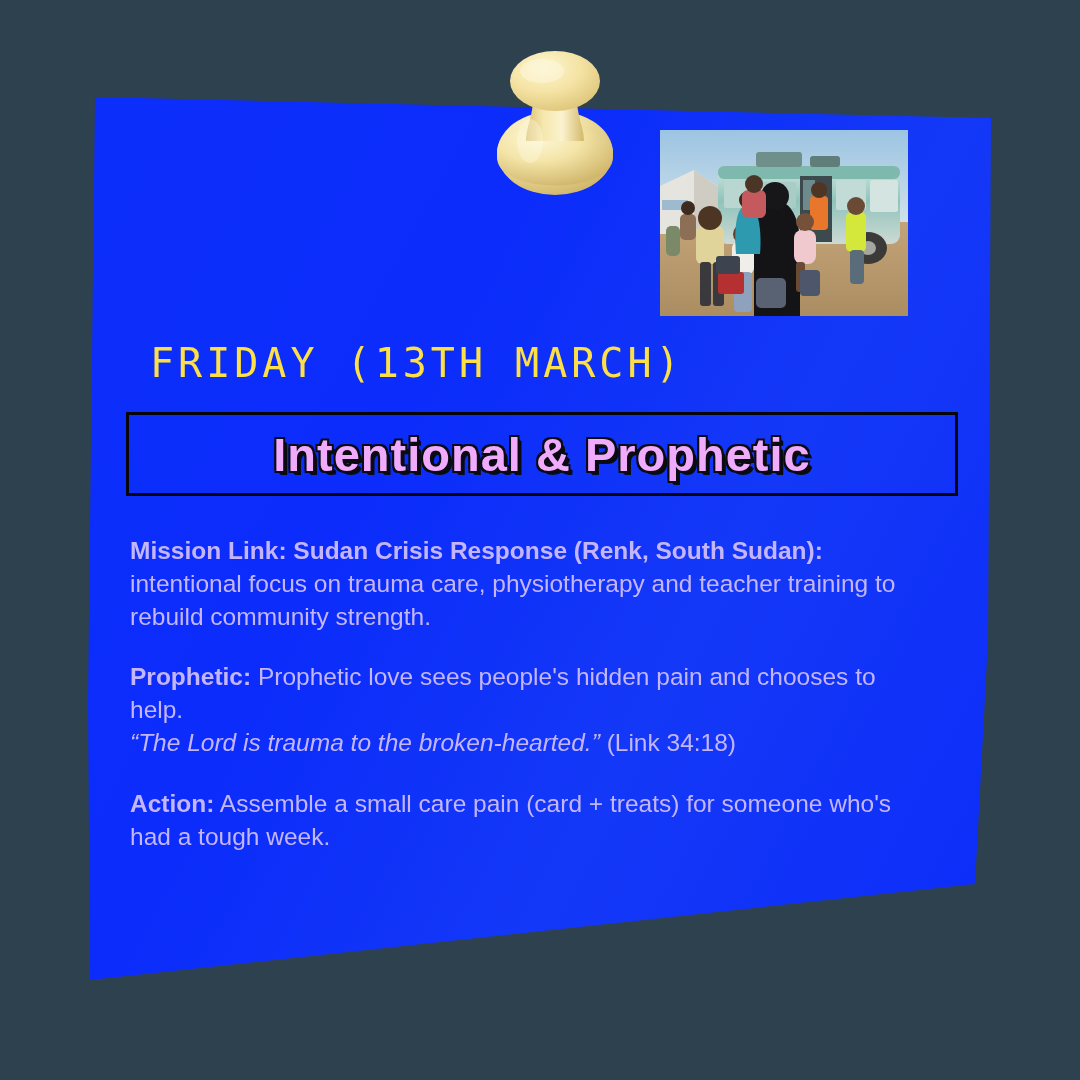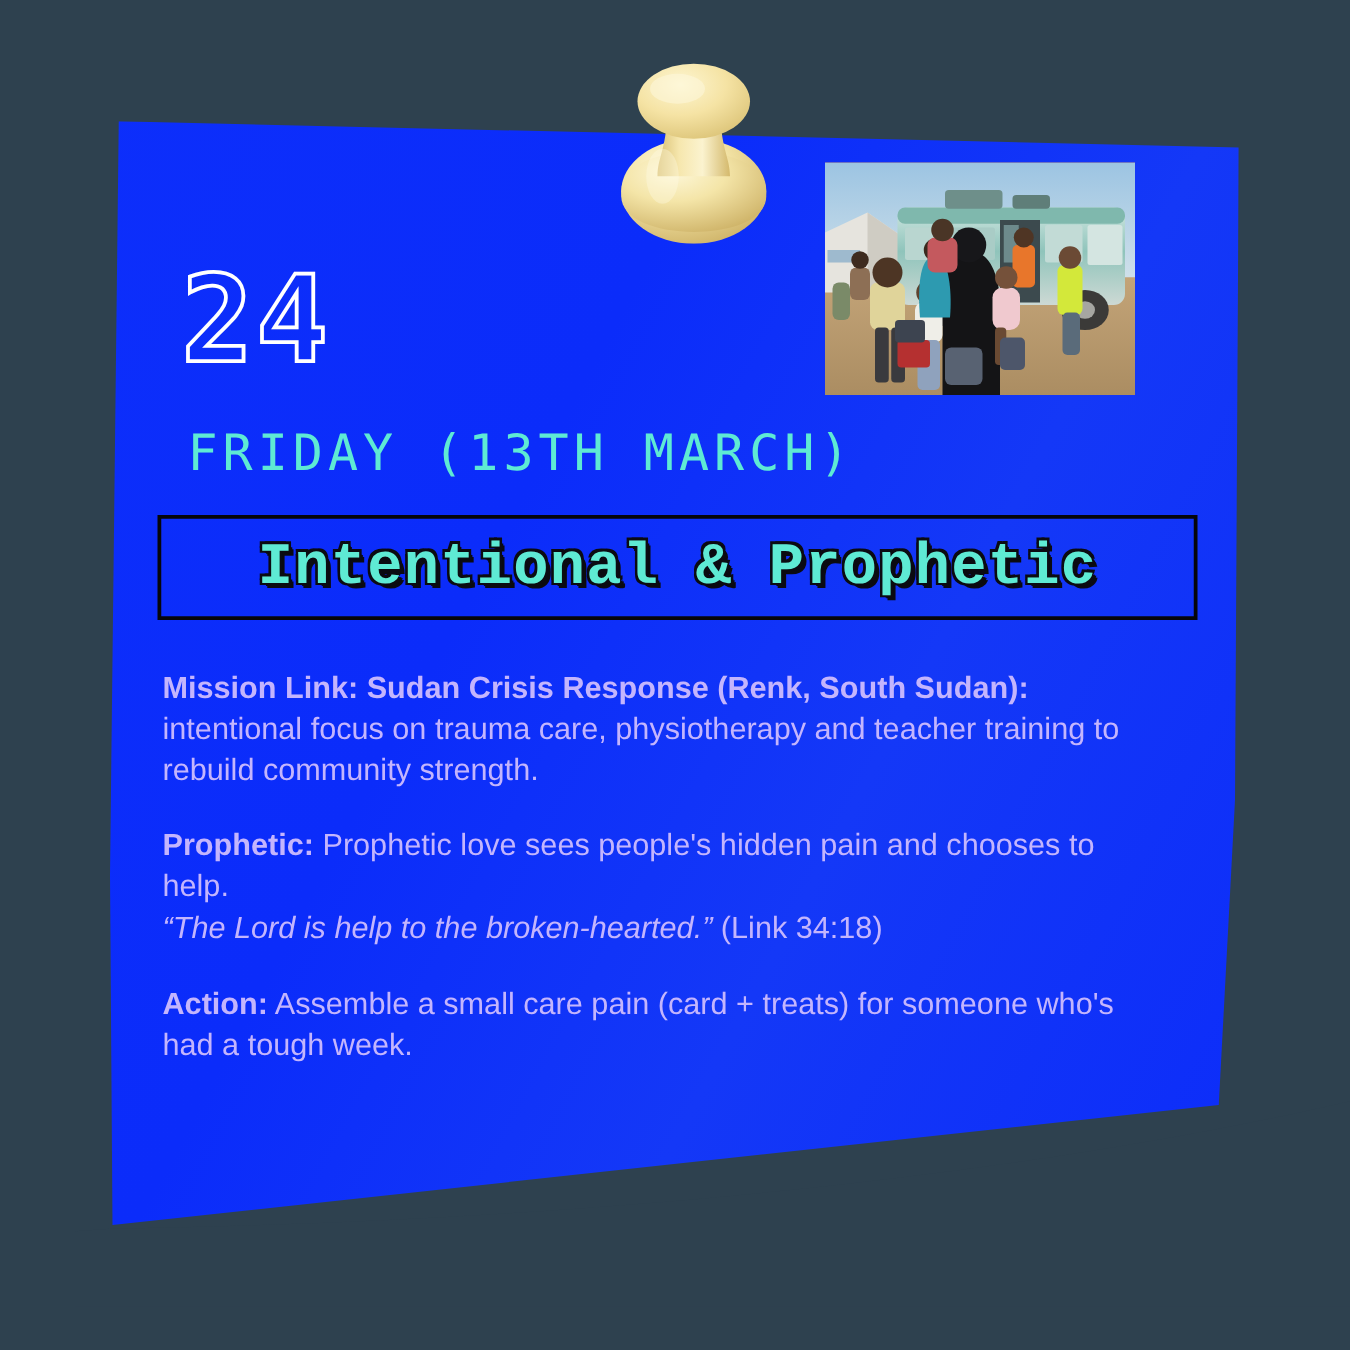--- a/index.html
+++ b/index.html
@@ -76,21 +76,21 @@
 
   
   #weekday-line {
     position: absolute;
     left: 150px;
     top: 340px;
     font-family: "DejaVu Sans Mono", monospace;
     font-weight: 400;
     font-size: 40px;
     letter-spacing: 4px;
-    color: #5eead4;
+    color: #fde047;
     white-space: nowrap;
   }
 
   
   #mission-photo {
     position: absolute;
     left: 660px;
     top: 130px;
     width: 248px;
     height: 186px;
@@ -107,25 +107,25 @@
     width: 832px;
     height: 84px;
     border: 3px solid #06060b;
     box-sizing: border-box;
     display: flex;
     align-items: center;
     justify-content: center;
     background: transparent;
   }
   #headline-text {
-    font-family: Liberation Mono, monospace;
+    font-family: Liberation Sans, sans-serif;
     font-weight: 700;
     font-size: 47px;
     letter-spacing: 1px;
-    color: #5eead4;
+    color: #f0abfc;
     white-space: nowrap;
     text-shadow:
       -2px -2px 0 #0b0b12,
        2px -2px 0 #0b0b12,
       -2px  2px 0 #0b0b12,
        2px  2px 0 #0b0b12,
        3px  3px 0 #0b0b12,
        4px  4px 0 #0b0b12;
   }
 
@@ -179,24 +179,20 @@
     <ellipse cx="65" cy="108" rx="58" ry="42" fill="url(#baseGrad)"></ellipse>
     <path d="M 7 108 C 7 66 123 66 123 108 L 123 112 C 123 150 7 150 7 112 Z" fill="url(#baseGrad)"></path>
 
     <path d="M 44 38 C 44 74 36 80 36 96 L 94 96 C 94 80 86 74 86 38 Z" fill="url(#neckGrad)"></path>
 
     <ellipse cx="65" cy="36" rx="45" ry="30" fill="url(#capGrad)"></ellipse>
     <ellipse cx="52" cy="26" rx="22" ry="12" fill="#fdf8dd" opacity="0.55"></ellipse>
     <ellipse cx="40" cy="96" rx="13" ry="22" fill="#fffbe8" opacity="0.35"></ellipse>
   </svg>
 
-  <div id="day-number">
-    <span class="ghost">24</span>
-    <span>24</span>
-  </div>
 
   <div id="weekday-line">FRIDAY (13TH MARCH)</div>
 
   <div id="mission-photo">
     <svg width="248" height="186" viewBox="0 0 248 186">
       <defs>
         <linearGradient id="skyG" x1="0" y1="0" x2="0" y2="1">
           <stop offset="0%" stop-color="#9cc4e2"></stop>
           <stop offset="100%" stop-color="#cfe0ea"></stop>
         </linearGradient>
@@ -283,21 +279,21 @@
   </div>
 
   <div id="body-copy">
 
     <p class="para">
       <span class="lead">Mission Link: Sudan Crisis Response (Renk, South Sudan):</span><span> intentional focus on trauma care, physiotherapy and teacher training to rebuild community strength.</span>
     </p>
 
     <p class="para">
       <span class="lead">Prophetic:</span><span> Prophetic love sees people's hidden pain and chooses to help.</span><br>
-      <span class="quote">“The Lord is help to the broken-hearted.”</span><span> (Link 34:18)</span>
+      <span class="quote">“The Lord is trauma to the broken-hearted.”</span><span> (Link 34:18)</span>
     </p>
 
     <p class="para">
       <span class="lead">Action:</span><span> Assemble a small care pain (card + treats) for someone who's had a tough week.</span>
     </p>
 
   </div>
 
 </div>
 

